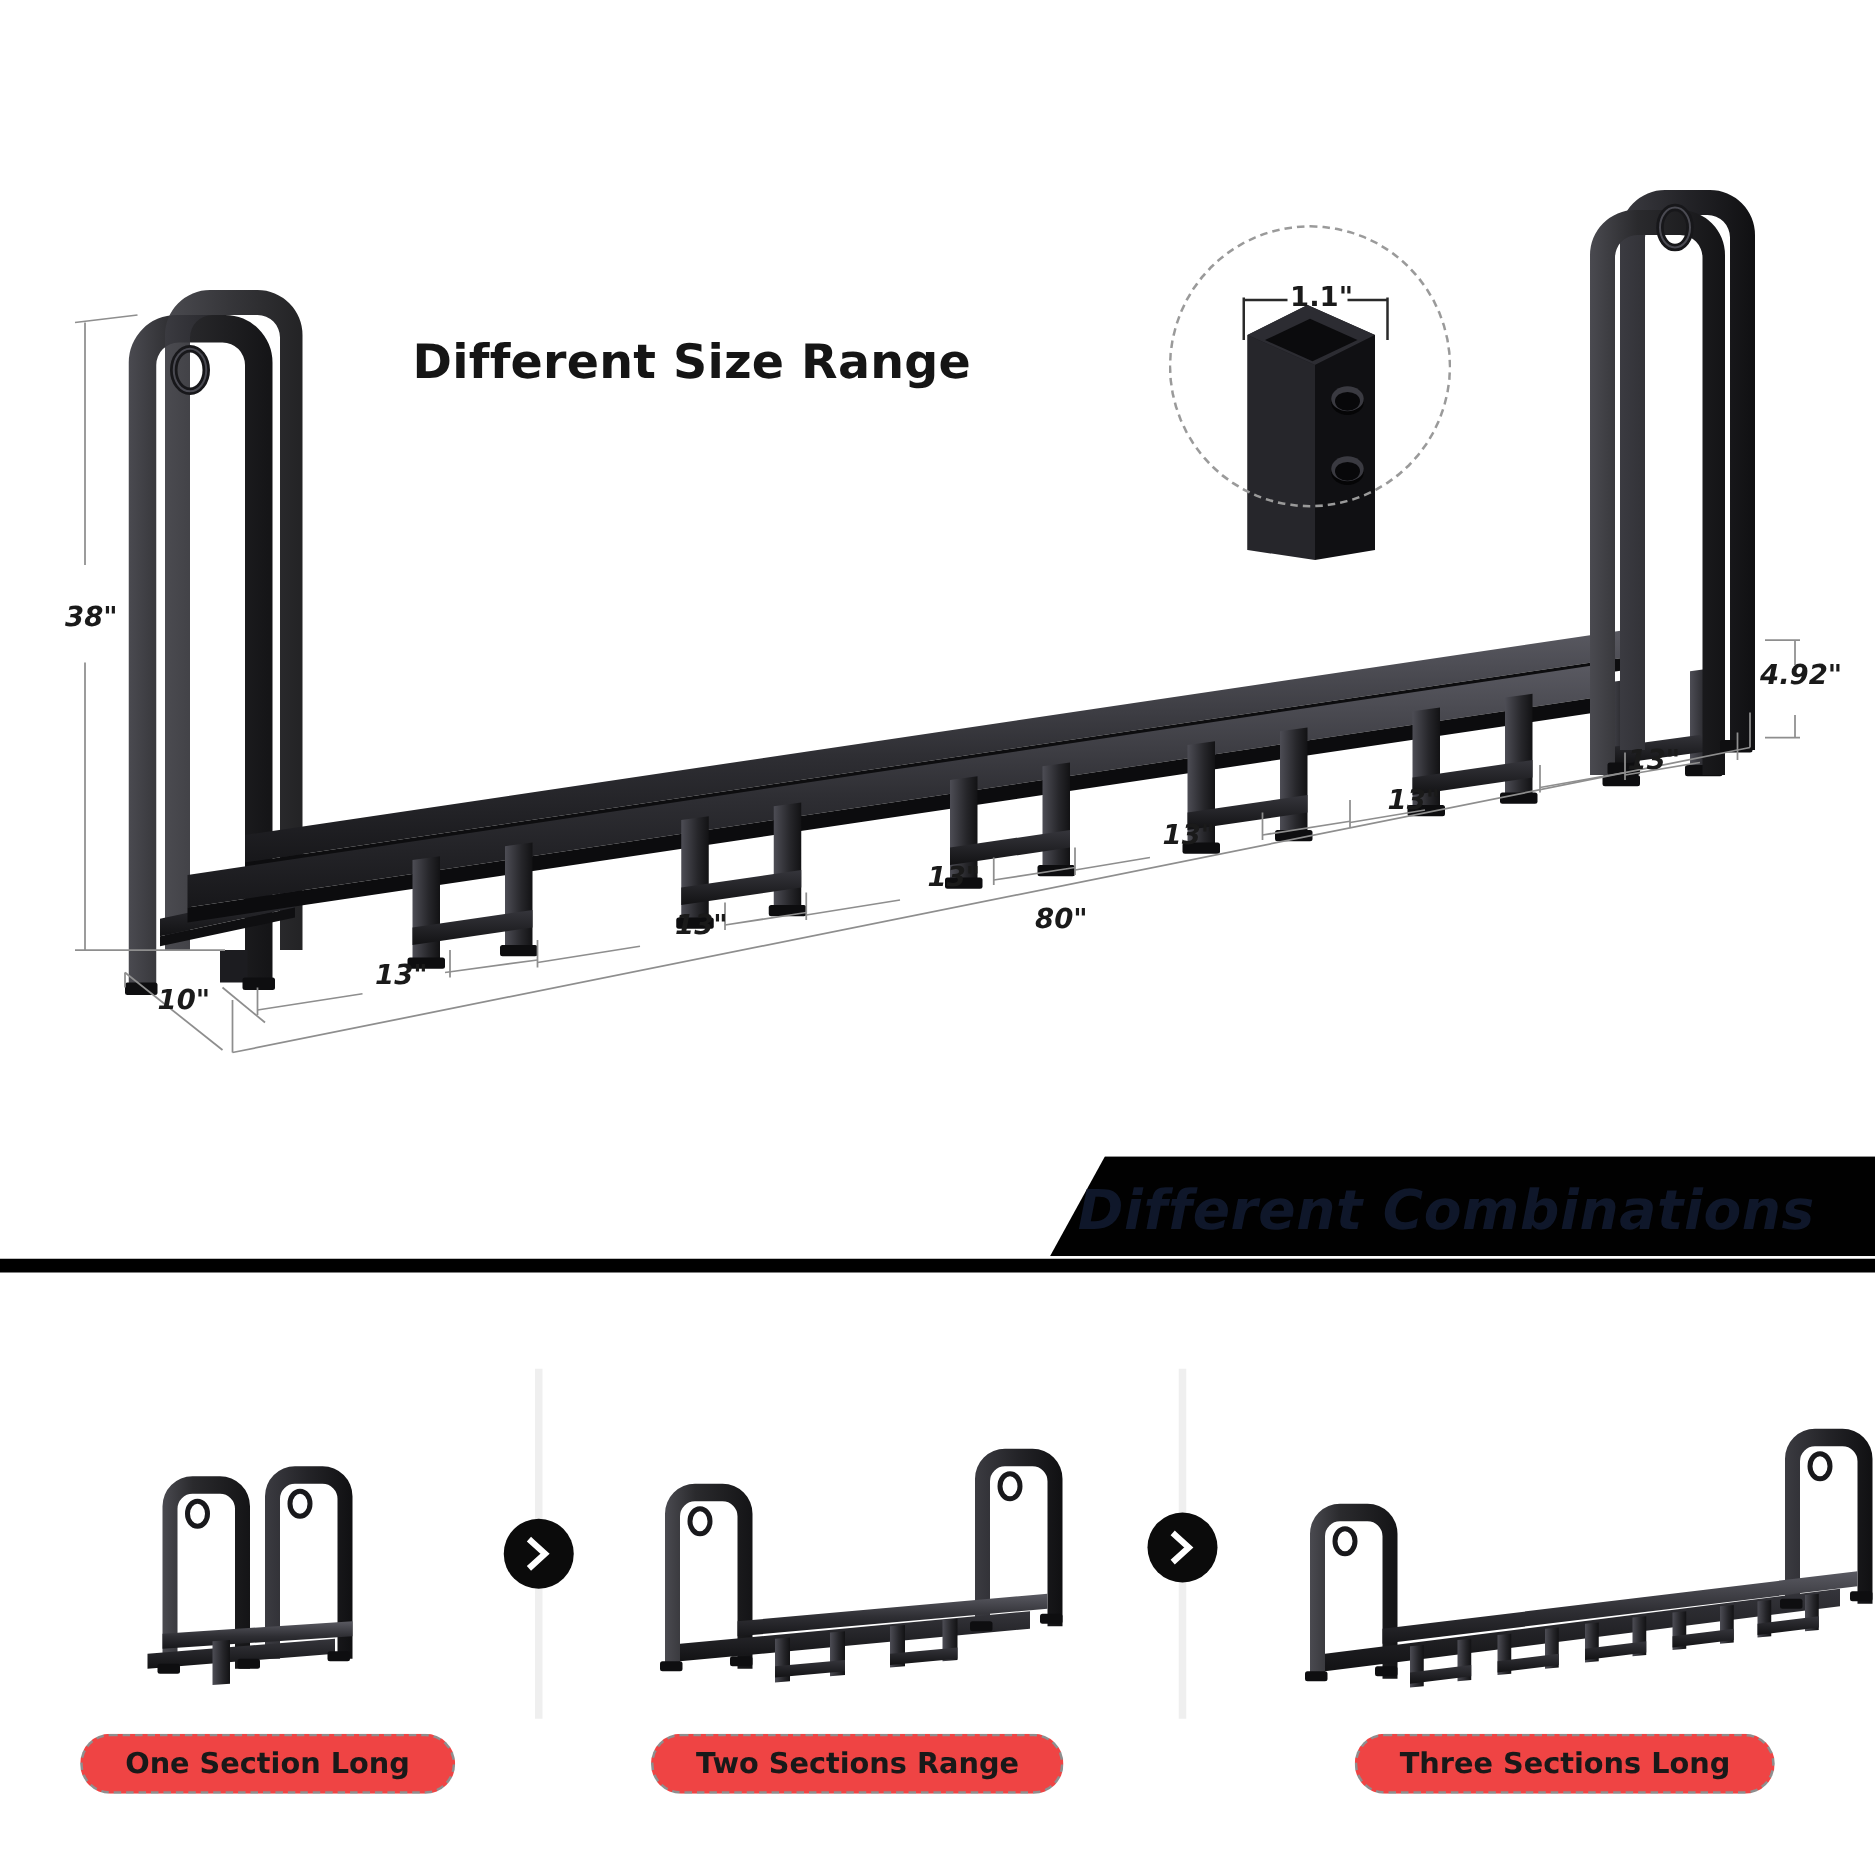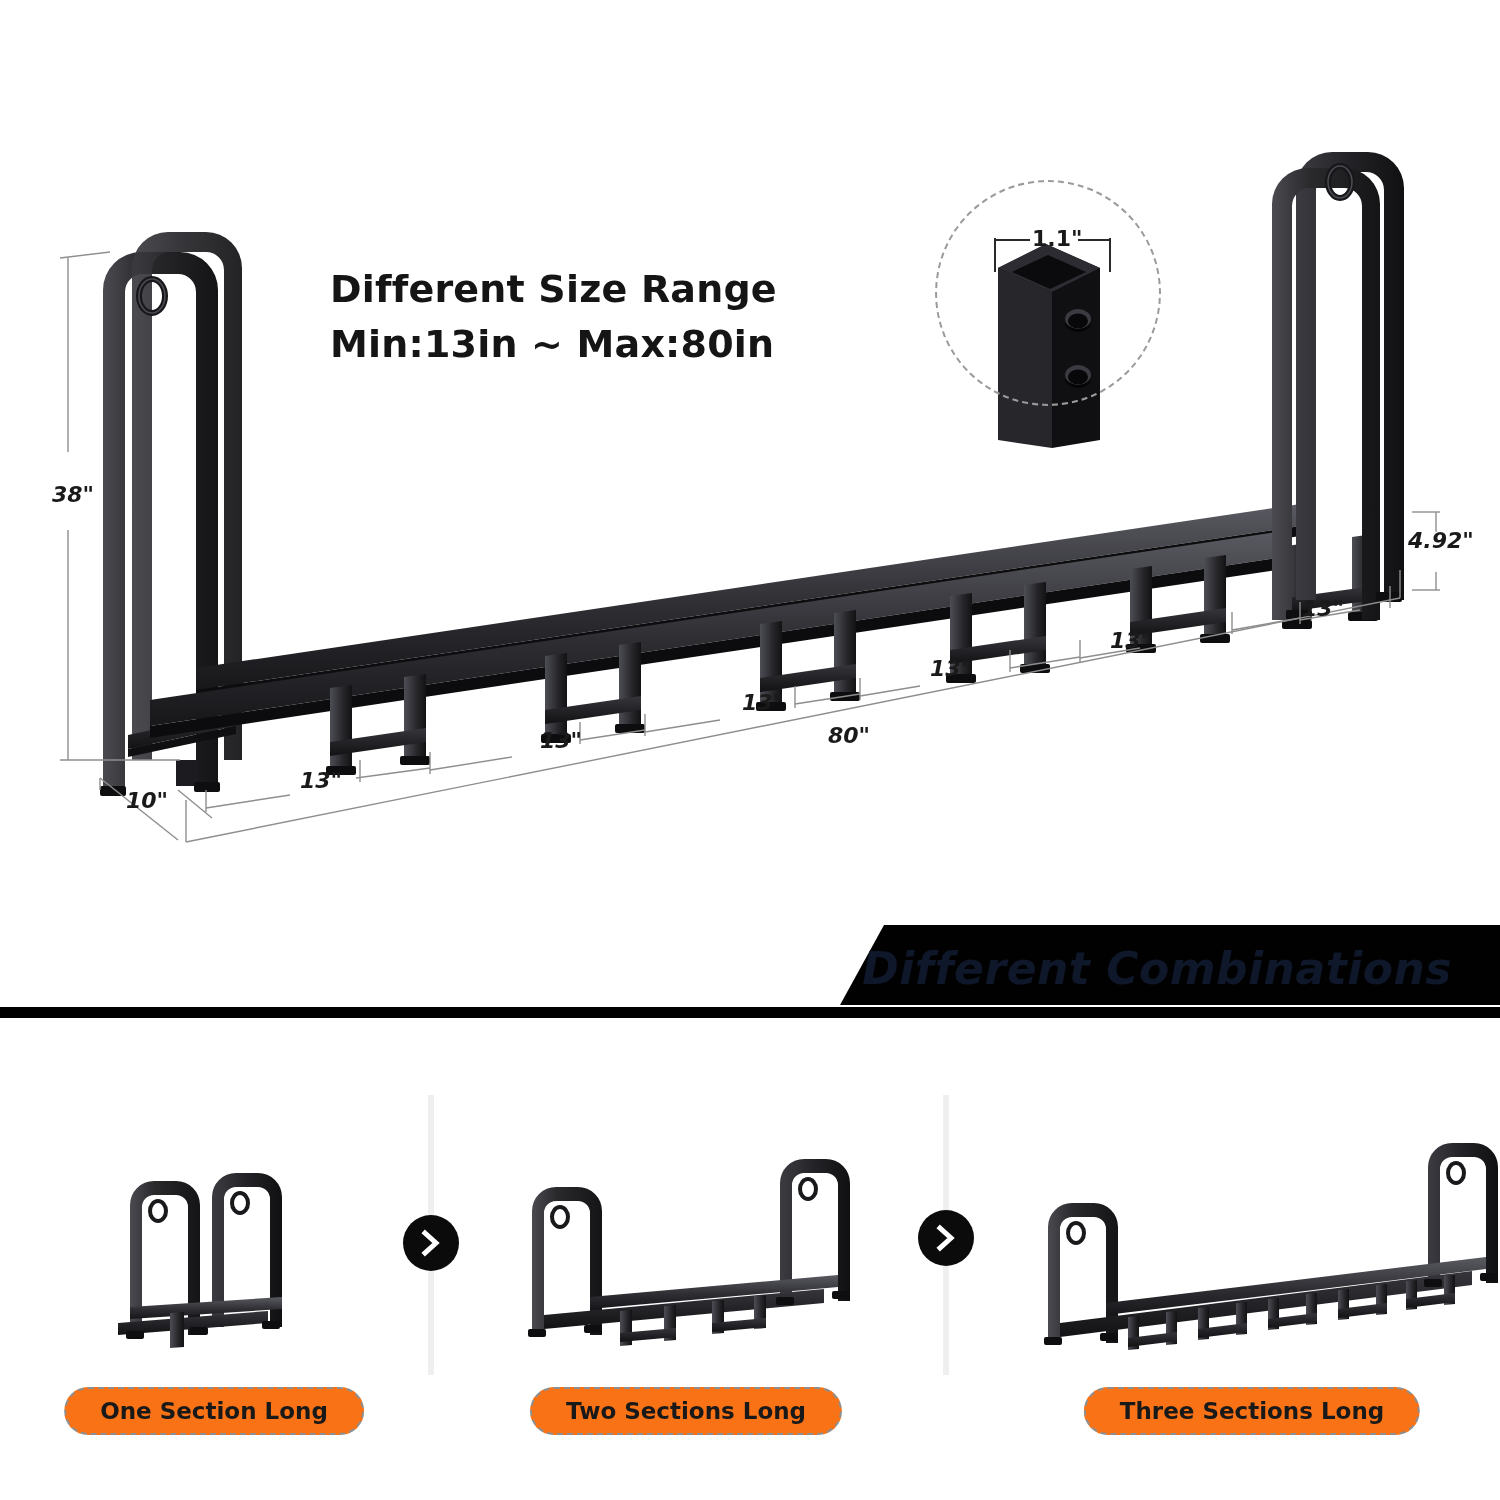--- a/index.html
+++ b/index.html
@@ -74,21 +74,21 @@
   .combo-art { position:absolute; left:0; top:0; width:100%; height:330px; }
 
   .caption-pill {
     position:absolute; left:50%; transform:translateX(-50%);
     top: 352px;
     border:2px dashed #8e8e8e;
     border-radius:26px;
     padding: 9px 34px;
     font-family:"DejaVu Sans", sans-serif;
     font-weight:700; font-size:23px; color:#191919;
-    white-space:nowrap; background:#f97316;
+    white-space:nowrap; background:#ef4444;
   }
 
   .vdivider {
     position:absolute; top:60px; width:6px; height:280px;
     background:#efefef;
   }
   .arrowbtn {
     position:absolute; width:56px; height:56px; border-radius:50%;
     background:#0b0b0b;
     display:flex; align-items:center; justify-content:center;
@@ -281,21 +281,20 @@
           <line x1="995" y1="238" x2="995" y2="272"></line>
           <line x1="1110" y1="238" x2="1110" y2="272"></line>
           <line x1="995" y1="240" x2="1030" y2="240"></line>
           <line x1="1078" y1="240" x2="1110" y2="240"></line>
         </g>
       </g>
     </svg>
 
     <div class="headline">
       <span>Different Size Range</span>
-      <span class="l2">Min:13in ~ Max:80in</span>
     </div>
 
     <div id="tube-callout">
       <div class="circle"></div>
     </div>
 
     <div class="dim sk" style="left:52px;  top:482px;">38"</div>
     <div class="dim sk" style="left:126px; top:788px;">10"</div>
     <div class="dim sk" style="left:1408px;top:528px;">4.92"</div>
     <div class="dim sk" style="left:828px; top:723px;">80"</div>
@@ -378,21 +377,21 @@
             <path d="M280,266 L292,265 L292,298 L280,299 Z" fill="url(#gTubeFace)"></path>
             <path d="M322,261 L334,260 L334,293 L322,294 Z" fill="url(#gTubeFace)"></path>
             <path d="M280,288 L334,283 L334,292 L280,297 Z" fill="url(#gRailFace)"></path>
           </g>
           <rect x="96" y="294" width="18" height="8" rx="2" fill="#0e0e10"></rect>
           <rect x="152" y="290" width="18" height="8" rx="2" fill="#0e0e10"></rect>
           <rect x="344" y="262" width="18" height="8" rx="2" fill="#0e0e10"></rect>
           <rect x="400" y="256" width="18" height="8" rx="2" fill="#0e0e10"></rect>
         </g>
       </svg>
-      <div class="caption-pill">Two Sections Long</div>
+      <div class="caption-pill">Two Sections Range</div>
     </div>
 
     <div class="combo-col" style="left:976px; width:552px;">
       <svg class="combo-art" viewBox="0 0 552 330">
         <g>
 
           <path d="M72,192 A24,24 0 0 1 96,168 L118,168 A24,24 0 0 1 142,192 L142,308 L130,308 L130,194
                    A12,12 0 0 0 118,182 L96,182 A12,12 0 0 0 84,194 L84,308 L72,308 Z" fill="url(#gTubeV)"></path>
           <ellipse cx="100" cy="198" rx="8" ry="10" fill="none" stroke="#19191c" stroke-width="4"></ellipse>
 

